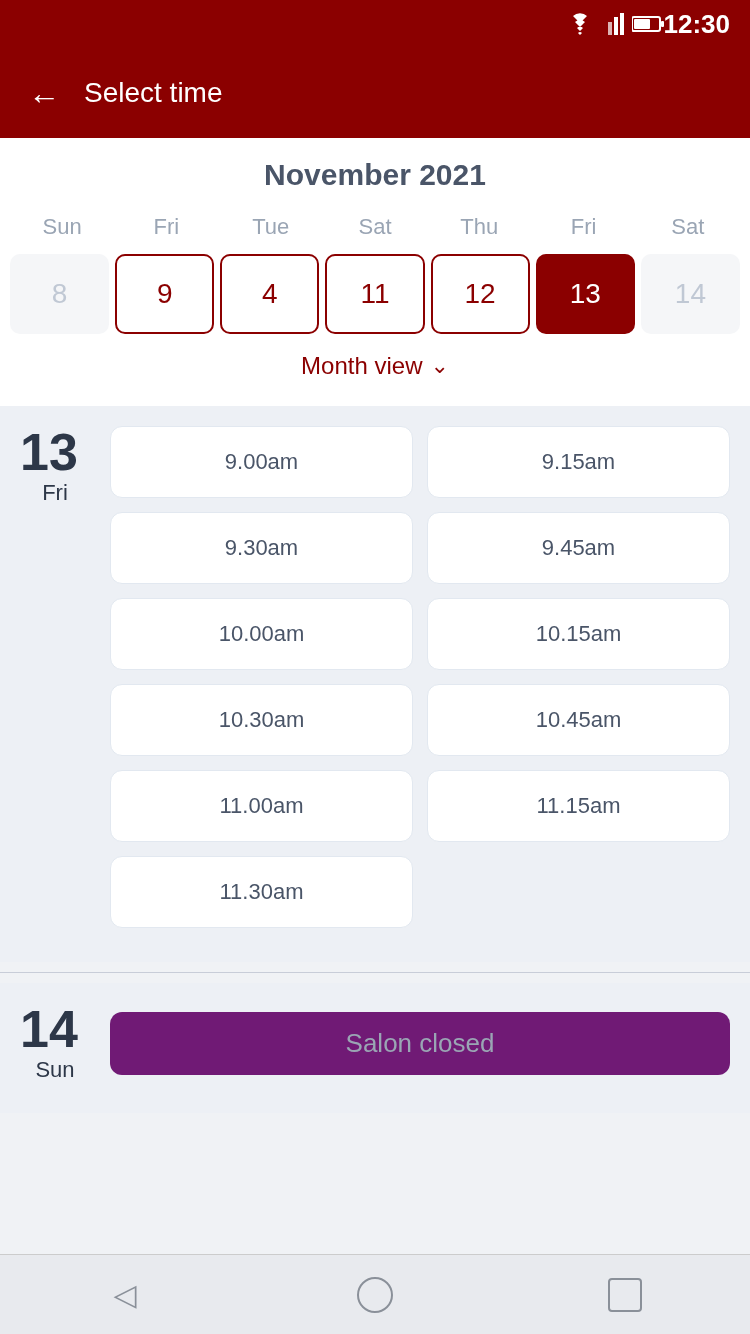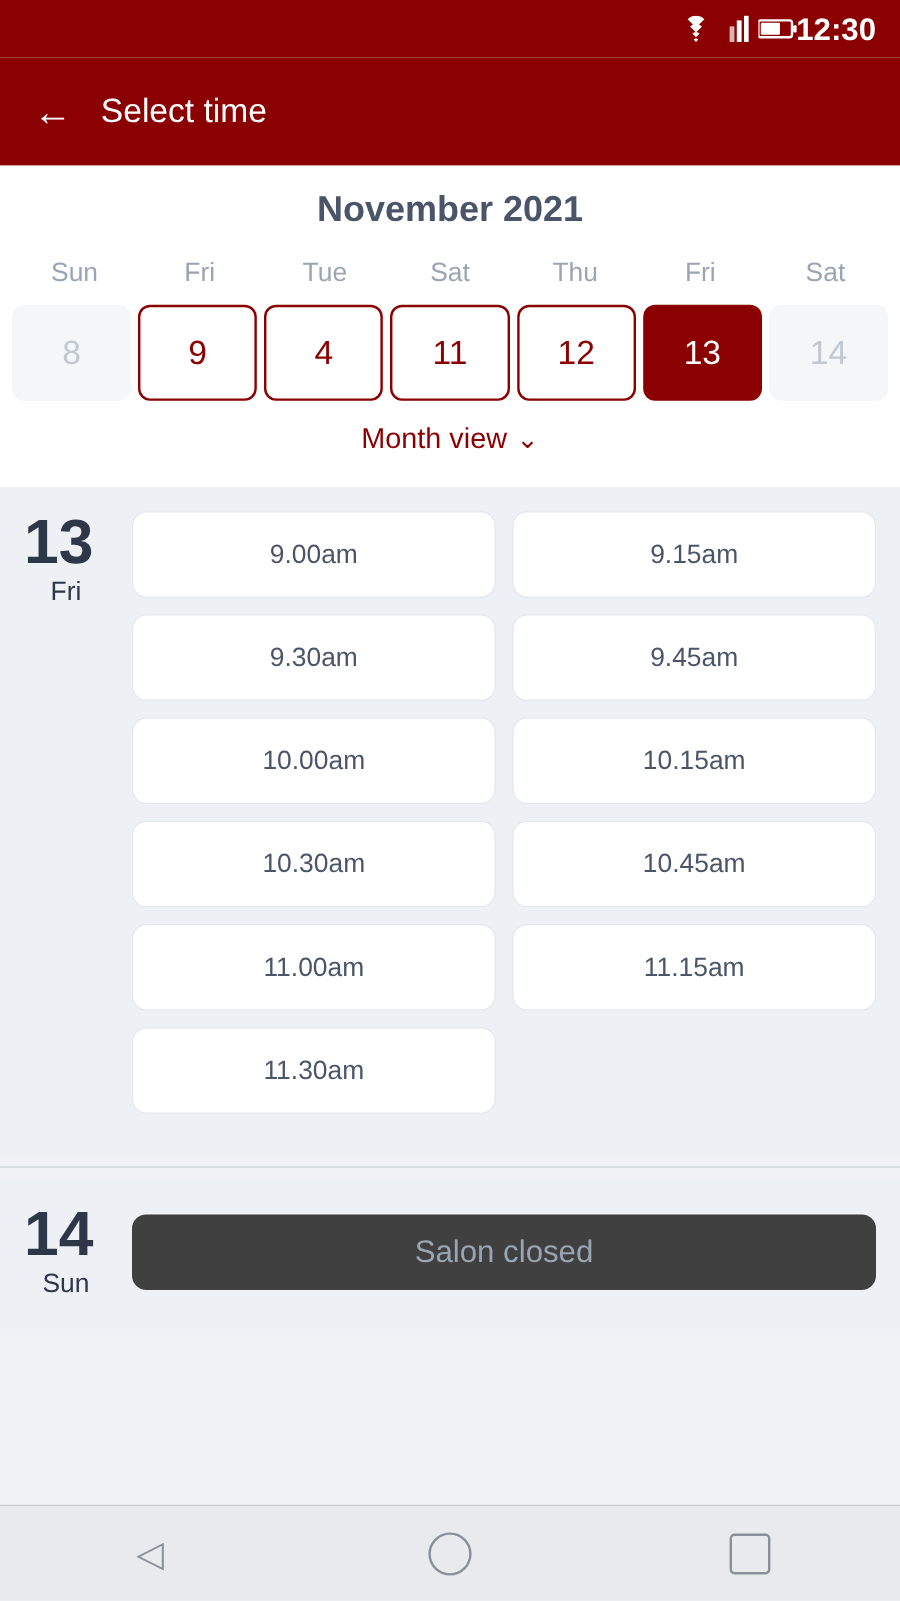--- a/index.html
+++ b/index.html
@@ -181,21 +181,21 @@
       background: #edf0f5;
       padding: 20px 20px 30px;
     }
     .closed-row {
       display: flex;
       align-items: center;
       gap: 20px;
     }
     .salon-closed-box {
       flex: 1;
-      background: #404040;
+      background: #701a75;
       border-radius: 12px;
       padding: 16px 20px;
       text-align: center;
       font-size: 26px;
       color: #9aa5b4;
     }
 
     
     .bottom-nav {
       background: #e8eaee;

